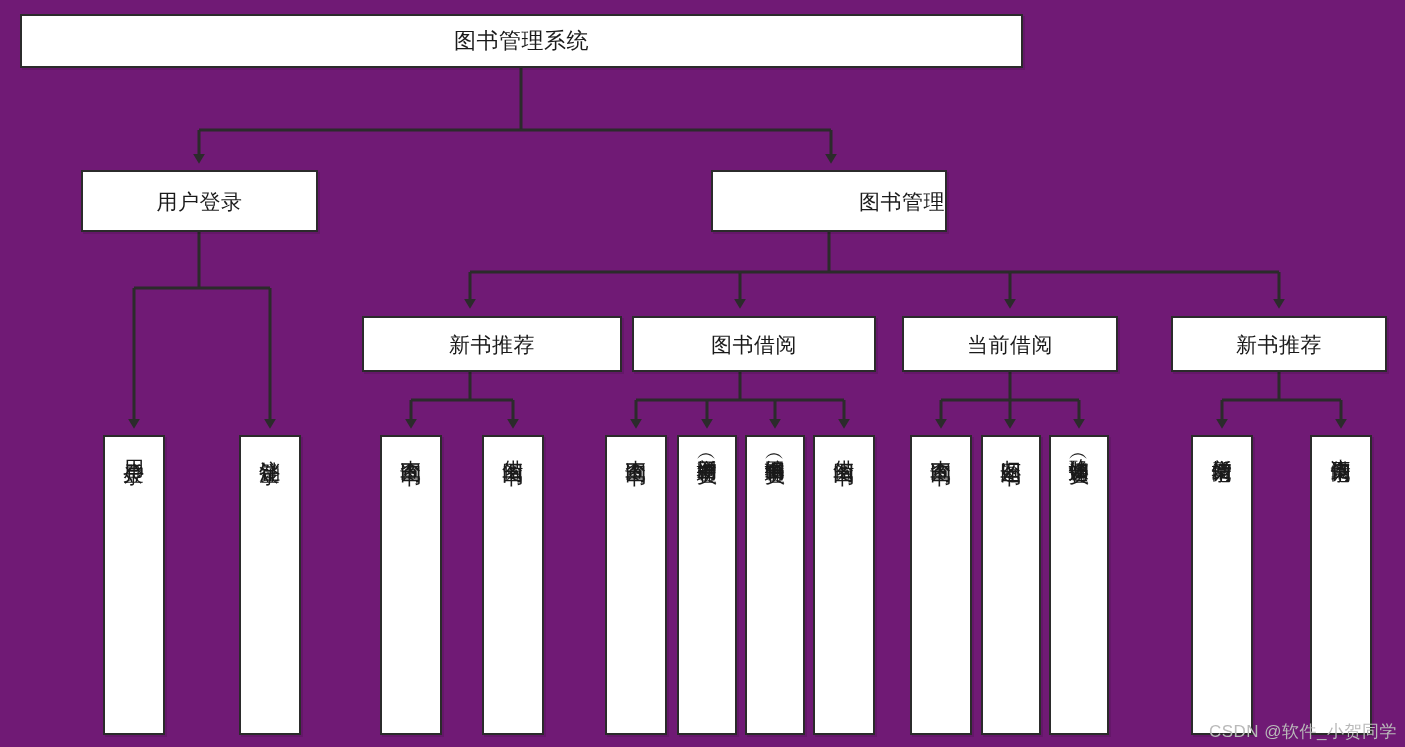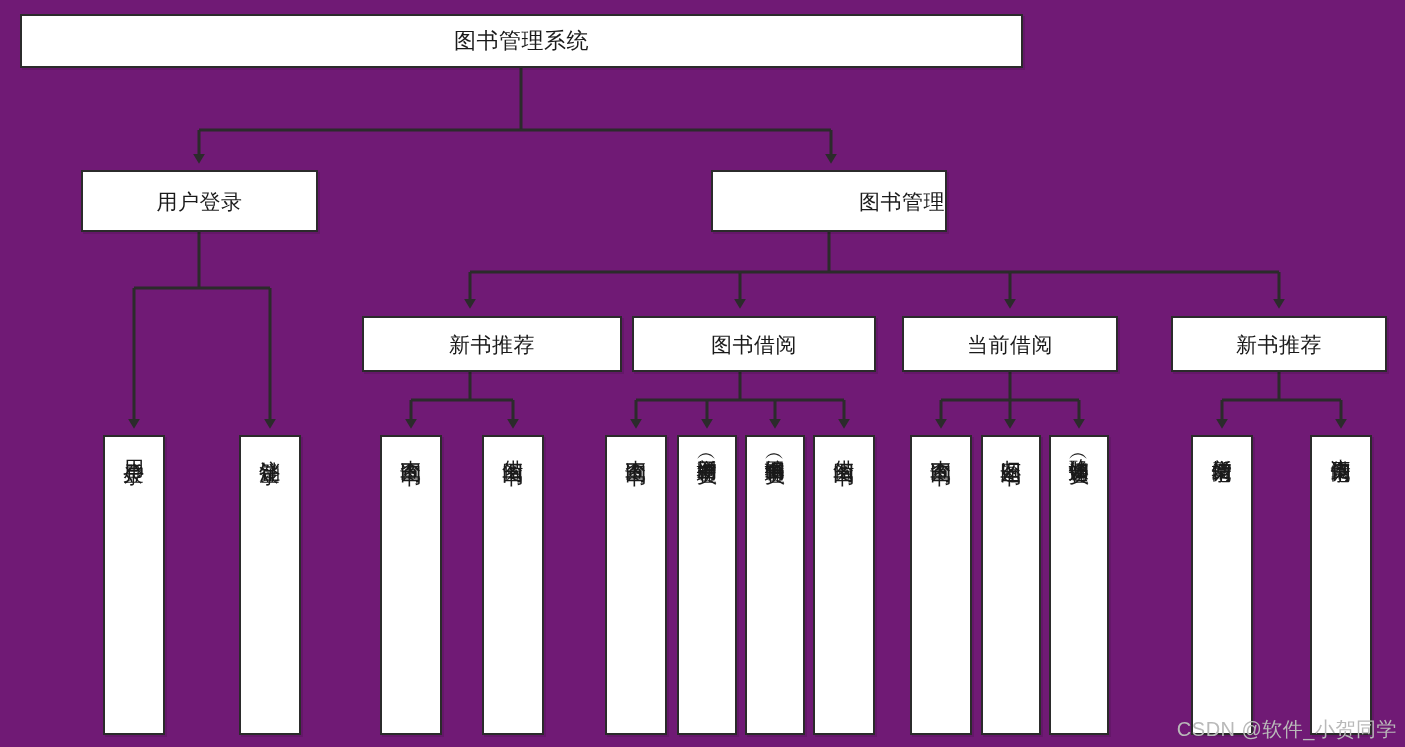--- a/index.html
+++ b/index.html
@@ -65,21 +65,21 @@
   }
   .node.vert.tall .lbl {
     font-size: 20px;
     letter-spacing: 1px;
   }
   .watermark {
     position: absolute;
     right: 8px;
     bottom: 4px;
     color: #b9b9b9;
-    font-size: 20px;
+    font-size: 17px;
     letter-spacing: 0.5px;
     white-space: nowrap;
     font-family: "Liberation Sans", "DejaVu Sans", sans-serif;
   }
 </style>
 </head>
 <body>
 
 <div id="canvas">
 

